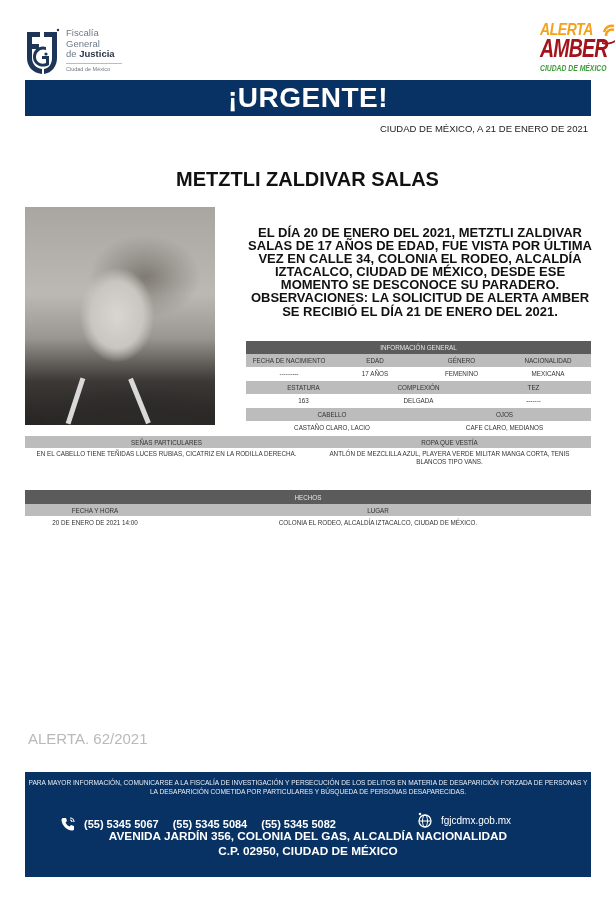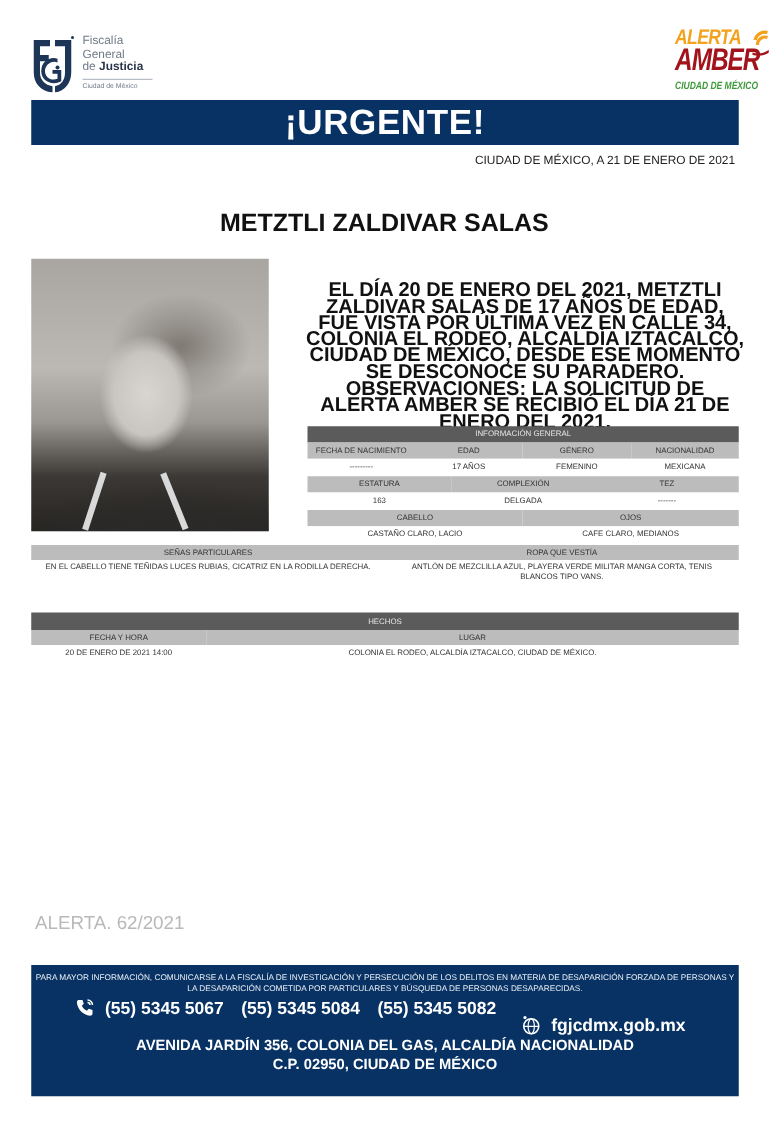--- a/index.html
+++ b/index.html
@@ -30,37 +30,37 @@
     
     .photo { position: absolute; left: 25px; top: 207px; width: 190px; height: 218px; overflow: hidden;
       background:
         radial-gradient(ellipse 52px 66px at 92px 108px, #d9d6d2 0%, #c9c5c0 50%, rgba(0,0,0,0) 72%),
         radial-gradient(ellipse 80px 60px at 120px 70px, #7f7a73 0%, rgba(0,0,0,0) 70%),
         linear-gradient(180deg, #a9a6a2 0%, #bcb9b5 40%, #9a9691 60%, #3b3835 80%, #262422 100%); }
     .photo .shoulders { position: absolute; left: 0; bottom: 0; width: 190px; height: 60px; background: radial-gradient(ellipse 140px 80px at 110px 100px, #222 0%, #2c2a28 60%, rgba(0,0,0,0) 100%); }
     .photo .lanyard { position: absolute; bottom: 0; width: 5px; height: 48px; background: #d9d9d9; }
 
     
-    .narrative { position: absolute; left: 244px; top: 226px; width: 352px; text-align: center; font-weight: bold; font-size: 16px; line-height: 13.1px; color: #111; }
+    .narrative { position: absolute; left: 244px; top: 226px; width: 352px; text-align: center; font-weight: bold; font-size: 13px; line-height: 13.1px; color: #111; }
 
     
     .row { position: absolute; display: flex; }
     .cell { display: flex; align-items: center; justify-content: center; font-size: 6.3px; color: #333; text-align: center; }
     .hdr-dark { background: #5b5b5b; color: #e6e6e6; }
     .hdr-light { background: #bcbcbc; color: #333; }
     .val { background: #fff; color: #333; }
 
     .alert-num { position: absolute; left: 28px; top: 730px; font-size: 15px; color: #b9b9b9; }
 
     
     .footer { position: absolute; left: 25px; top: 772px; width: 566px; height: 105px; background: #083263; color: #fff; }
     .footer .info { position: absolute; left: 0; top: 6px; width: 566px; text-align: center; font-size: 6.6px; line-height: 9px; color: #e9eef5; }
-    .footer .phones { position: absolute; left: 35px; top: 26px; font-weight: bold; font-size: 14px; white-space: nowrap; display: flex; align-items: center; justify-content: flex-end; }
+    .footer .phones { position: absolute; left: 35px; top: 44px; font-weight: bold; font-size: 11px; white-space: nowrap; display: flex; align-items: center; justify-content: flex-end; }
     .footer .phones .ph { margin-right: 14px; }
-    .footer .web { position: absolute; left: 392px; top: 40px; font-weight: bold; font-size: 14px; display: flex; align-items: center; }
+    .footer .web { position: absolute; left: 392px; top: 40px; font-weight: normal; font-size: 10px; display: flex; align-items: center; }
     .footer .addr { position: absolute; left: 0; width: 566px; text-align: center; font-weight: bold; font-size: 11.8px; line-height: 14.5px; top: 57px; }
     .icon-svg { display: inline-block; vertical-align: middle; }
   </style>
 </head>
 <body>
 
 <div class="logo-fgj">
   <svg class="mark" viewBox="0 0 36 46">
     <path d="M3 4 H16 V9 H8 V16 H15 V21 H8 V30 C8 36 12 40 18 41 V46 C8 45 3 38 3 30 Z" fill="#1d3557"></path>
     <path d="M20 4 H33 V30 C33 38 28 45 20 46 V41 C25 40 28 36 28 30 V9 H20 Z" fill="#1d3557"></path>

